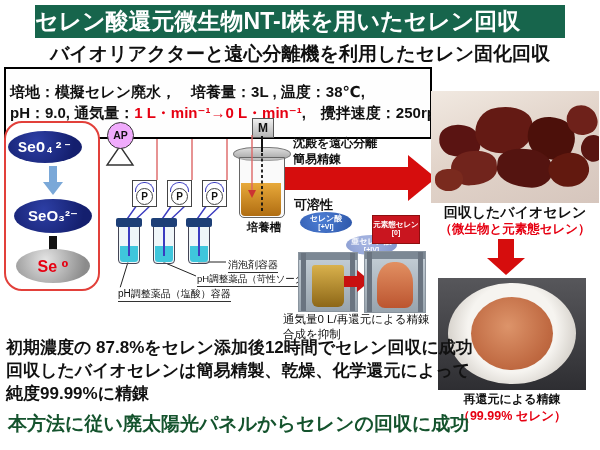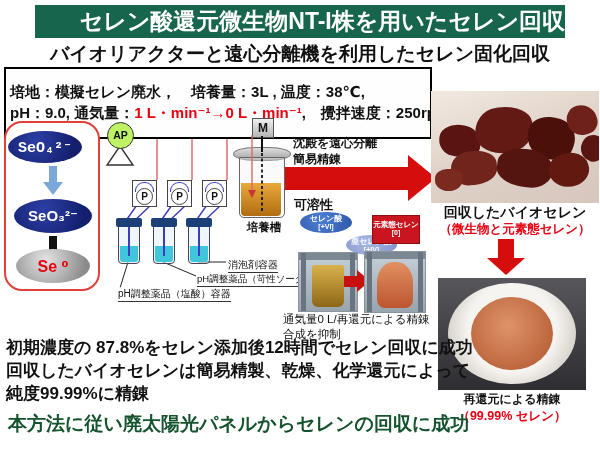--- a/index.html
+++ b/index.html
@@ -1,36 +1,36 @@
 <!DOCTYPE html>
 <html><head>
 <meta charset="utf-8">
 <style>
   html,body{margin:0;padding:0;background:#888;}
   .slide{position:relative;width:600px;height:450px;background:#fff;overflow:hidden;
          font-family:"Liberation Sans","DejaVu Sans",sans-serif;color:#111;}
   .abs{position:absolute;}
   
   .titlebar{left:35px;top:5px;width:530px;height:33px;background:#17654c;color:#fff;
-            font-size:23px;font-weight:bold;line-height:33px;text-align:right;white-space:nowrap;}
+            font-size:23px;font-weight:bold;line-height:33px;text-align:left;white-space:nowrap;}
   .subtitle{left:0;top:41px;width:600px;font-size:19px;font-weight:bold;text-align:center;white-space:nowrap;}
   
   .condbox{left:4px;top:67px;width:416px;height:44px;border:2px solid #000;background:#fefefe;
            padding:12px 4px;font-size:15px;font-weight:bold;line-height:21px;white-space:nowrap;}
   .red-hl{color:#e60012;}
   
   .speciesbox{left:4px;top:121px;width:92px;height:166px;border:2.5px solid #e2403a;border-radius:18px;background:#fff;}
   .ell{position:absolute;border-radius:50%;display:flex;align-items:center;justify-content:center;
        color:#fff;font-weight:bold;font-size:15px;}
   .navy{background:radial-gradient(circle at 38% 32%,#2d3fa5,#141f6e 75%);}
   .grayell{background:radial-gradient(circle at 40% 32%,#e4e4e4,#8b8b8b 80%);color:#e60012;font-size:16px;}
   .astem{position:absolute;}
   
   .ap-circle{left:107px;top:122px;width:25px;height:25px;border:1.5px solid #333;border-radius:50%;
-             background:#bef264;font-size:10.5px;font-weight:bold;line-height:25px;text-align:center;}
+             background:#f0abfc;font-size:10.5px;font-weight:bold;line-height:25px;text-align:center;}
   .pump{width:23px;height:25px;background:#fff;border:1.3px solid #444;}
   .pump .arc{position:absolute;left:2px;top:1px;width:17px;height:9px;border:1.6px solid #3b3bc0;
              border-bottom:none;border-radius:9px 9px 0 0;}
   .pump .pc{position:absolute;left:3px;top:7px;width:15px;height:15px;border:1.3px solid #444;border-radius:50%;
             font-size:10px;font-weight:bold;line-height:15px;text-align:center;background:#fff;}
   .bottle{width:22px;height:46px;}
   .bottle .cap{position:absolute;left:-2px;top:0;width:26px;height:9px;background:#1d3f77;border-radius:2px;}
   .bottle .body{position:absolute;left:0;top:7px;width:20px;height:37px;border:1.3px solid #445;
                 border-radius:0 0 4px 4px;background:rgba(225,238,244,.55);}
   .bottle .liq{position:absolute;left:1px;bottom:1px;width:18px;height:16px;background:#3fc6dc;border-radius:0 0 3px 3px;}

